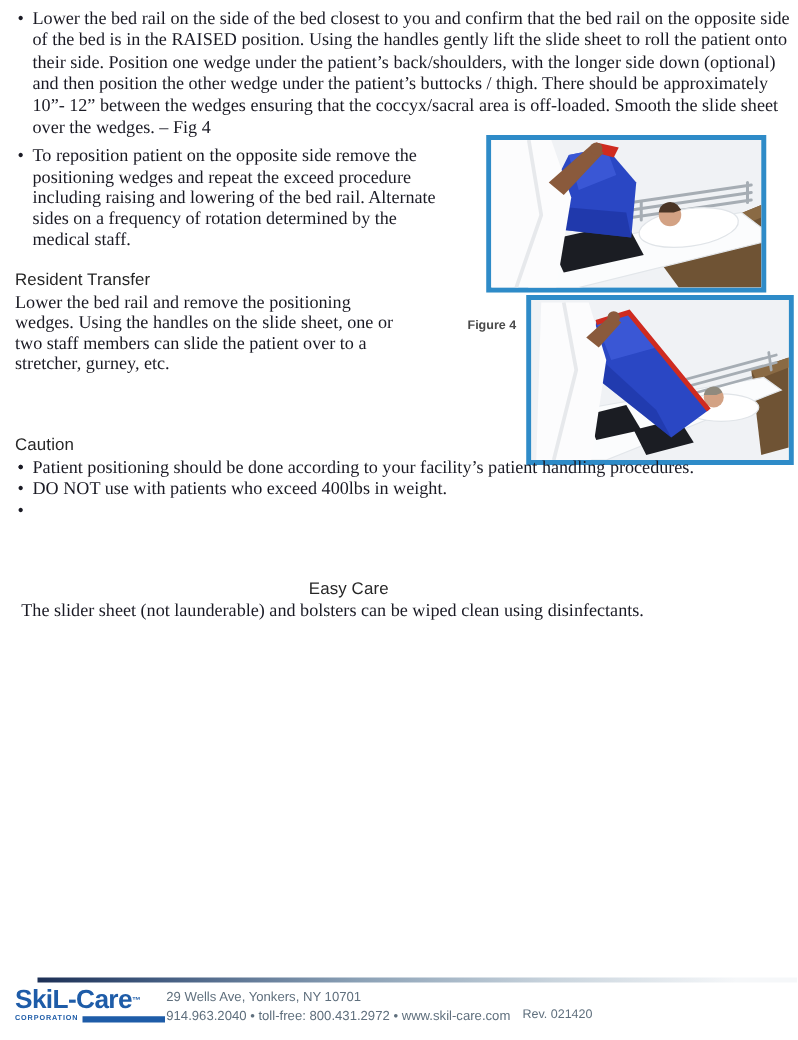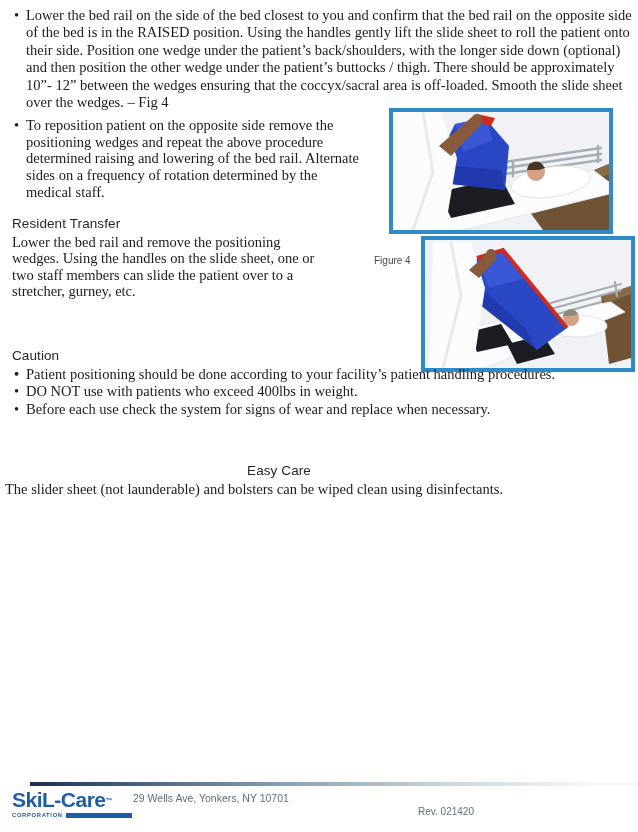--- a/index.html
+++ b/index.html
@@ -52,38 +52,38 @@
   }
   .caution-block ul { margin: 2px 0 0 0; padding: 0; list-style: none; }
 
   .easy-block {
     position: absolute;
     top: 463px; left: 0;
     width: 558px;
     font-size: 14.5px;
   }
   .easy-heading { text-align: center; }
-  .easy-body { margin-top: 3px; padding-left: 5px; width: 616px; }
+  .easy-body { margin-top: 3px; padding-left: 17px; width: 616px; }
 
   
   .photo {
     position: absolute;
     border: 4px solid #2E8BC8;
     background: #eef1f4;
     box-sizing: border-box;
   }
   .photo svg { display: block; width: 100%; height: 100%; }
   .photo-top    { left: 389px; top: 108px; width: 224px; height: 126px; }
   .photo-bottom { left: 421px; top: 236px; width: 214px; height: 136px; }
   .figure-caption {
     position: absolute;
     left: 374px; top: 255px;
     font-family: "Liberation Sans", sans-serif;
     font-size: 10px;
-    font-weight: normal;
+    font-weight: bold;
     color: #4a4a4a;
   }
 
   
   .footer-rule {
     position: absolute;
     top: 782px; left: 30px;
     width: 608px; height: 4px;
     background: linear-gradient(to right, #1c2f55 0%, #40597e 15%, #8aa0b5 42%, #c9d4dd 68%, #f5f7f9 92%);
   }
@@ -130,21 +130,21 @@
   <div class="intro">
     <div class="bullet-item">
       <span class="marker">•</span>
       <span>Lower the bed rail on the side of the bed closest to you and confirm that the bed rail on the opposite side of the bed is in the RAISED position. Using the handles gently lift the slide sheet to roll the patient onto their side. Position one wedge under the patient’s back/shoulders, with the longer side down (optional) and then position the other wedge under the patient’s buttocks / thigh. There should be approximately 10”- 12” between the wedges ensuring that the coccyx/sacral area is off-loaded. Smooth the slide sheet over the wedges. – Fig 4</span>
     </div>
   </div>
 
   <div class="col-left">
     <div class="bullet-item">
       <span class="marker">•</span>
-      <span>To reposition patient on the opposite side remove the positioning wedges and repeat the above procedure determined raising and lowering of the bed rail.  Alternate sides on a frequency of rotation determined by the medical staff.</span>
+      <span>To reposition patient on the opposite side remove the positioning wedges and repeat the exceed procedure including raising and lowering of the bed rail.  Alternate sides on a frequency of rotation determined by the medical staff.</span>
     </div>
     <div class="section-heading rt-heading">Resident Transfer</div>
     <div class="rt-body">Lower the bed rail and remove the positioning wedges. Using the handles on the slide sheet, one or two staff members can slide the patient over to a stretcher, gurney, etc.</div>
   </div>
 
   <div class="photo photo-top">
     <svg viewBox="0 0 216 118" preserveAspectRatio="none">
       <rect width="216" height="118" fill="#f0f2f5"></rect>
       <polygon points="128,88 216,52 216,118 150,118" fill="#6f5334"></polygon>
       <polygon points="128,88 216,52 216,62 134,96" fill="#8a6a44"></polygon>
@@ -210,21 +210,20 @@
       <li class="bullet-item">
         <span class="marker">•</span>
         <span>Patient positioning should be done according to your facility’s patient handling procedures.</span>
       </li>
       <li class="bullet-item">
         <span class="marker">•</span>
         <span>DO NOT use with patients who exceed 400lbs in weight.</span>
       </li>
       <li class="bullet-item">
         <span class="marker">•</span>
-        <span>Before each use check the system for signs of wear and replace when necessary.</span>
       </li>
     </ul>
   </div>
 
   <div class="easy-block">
     <div class="section-heading easy-heading">Easy Care</div>
     <div class="easy-body">The slider sheet (not launderable) and bolsters can be wiped clean using disinfectants.</div>
   </div>
 
   <div class="footer-rule"></div>
@@ -232,17 +231,18 @@
   <div class="logo">
     <div class="logo-main"><span>SkiL-Care</span><span class="logo-tm">™</span></div>
     <div class="logo-sub-row">
       <span class="logo-sub">CORPORATION</span>
       <span class="logo-bar"></span>
     </div>
   </div>
 
   <div class="footer-text">
     <div>29 Wells Ave, Yonkers, NY 10701</div>
+    <div>914.963.2040 • toll-free: 800.431.2972 • www.skil-care.com</div>
   </div>
 
   <div class="footer-rev">Rev. 021420</div>
 
 </div>
 
 </body></html>

